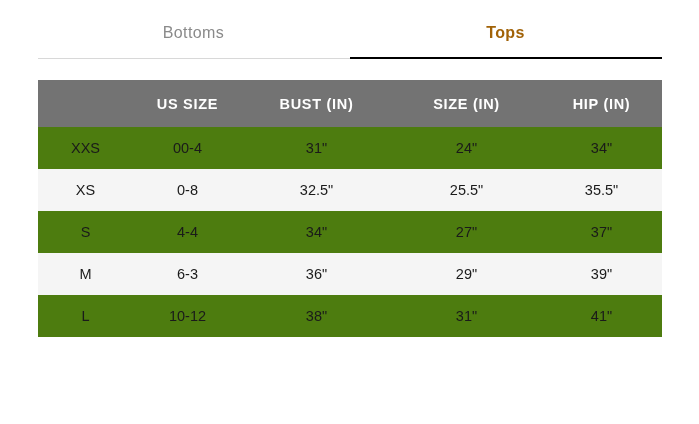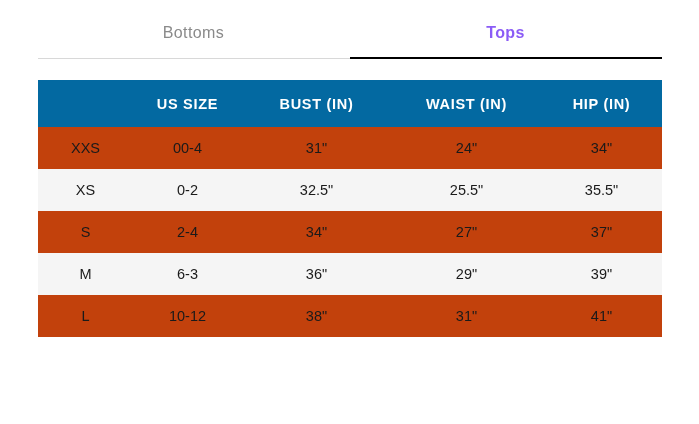--- a/index.html
+++ b/index.html
@@ -36,54 +36,54 @@
     font-size: 16px;
     letter-spacing: 0.4px;
     padding: 6px 0 15px 0;
     border-bottom: 1px solid #d8d8d8;
     color: #8a8a8a;
     font-weight: 400;
     cursor: pointer;
     user-select: none;
   }
   .tab.active {
-    color: #8b5cf6;
+    color: #a16207;
     font-weight: 700;
     border-bottom: 2px solid #000000;
   }
 
   
   .table {
     width: 624px;
     margin: 21px auto 0 auto;
     border-collapse: collapse;
     table-layout: fixed;
   }
   .table thead th {
-    background: #0369a1;
+    background: #737373;
     color: #ffffff;
     font-size: 14.5px;
     font-weight: 700;
     letter-spacing: 0.7px;
     height: 47px;
     vertical-align: middle;
     text-align: center;
     padding: 0;
   }
   .table tbody td {
     font-size: 14.5px;
     font-weight: 400;
     color: #1a1a1a;
     height: 42px;
     text-align: center;
     vertical-align: middle;
     padding: 0;
   }
   .table tbody tr.odd td {
-    background: #c2410c;
+    background: #4d7c0f;
   }
   .table tbody tr.even td {
     background: #f5f5f5;
     text-align: center;
   }
 
   
   col.c0 { width: 96px; }
   col.c1 { width: 108px; }
   col.c2 { width: 150px; }
@@ -110,42 +110,42 @@
         <col class="c1">
         <col class="c2">
         <col class="c3">
         <col class="c4">
     </colgroup>
     <thead>
       <tr>
         <th></th>
         <th>US SIZE</th>
         <th>BUST (IN)</th>
-        <th>WAIST (IN)</th>
+        <th>SIZE (IN)</th>
         <th>HIP (IN)</th>
       </tr>
     </thead>
     <tbody>
       <tr class="odd">
         <td>XXS</td>
         <td>00-4</td>
         <td>31"</td>
         <td>24"</td>
         <td>34"</td>
       </tr>
       <tr class="even">
         <td>XS</td>
-        <td>0-2</td>
+        <td>0-8</td>
         <td>32.5"</td>
         <td>25.5"</td>
         <td>35.5"</td>
       </tr>
       <tr class="odd">
         <td>S</td>
-        <td>2-4</td>
+        <td>4-4</td>
         <td>34"</td>
         <td>27"</td>
         <td>37"</td>
       </tr>
       <tr class="even">
         <td>M</td>
         <td>6-3</td>
         <td>36"</td>
         <td>29"</td>
         <td>39"</td>

